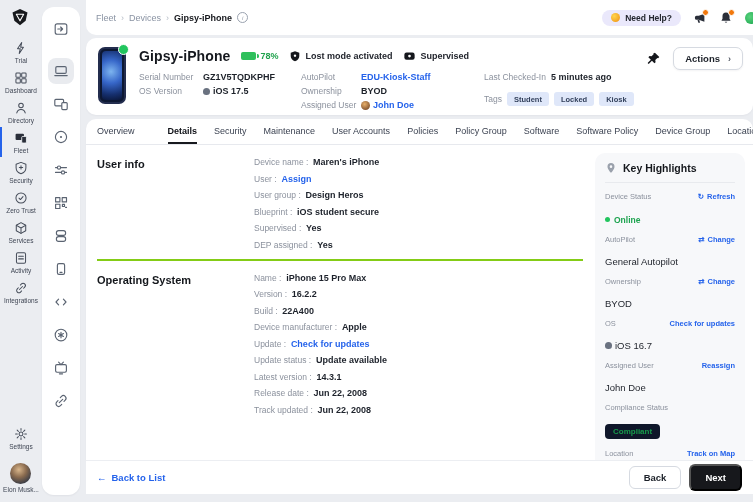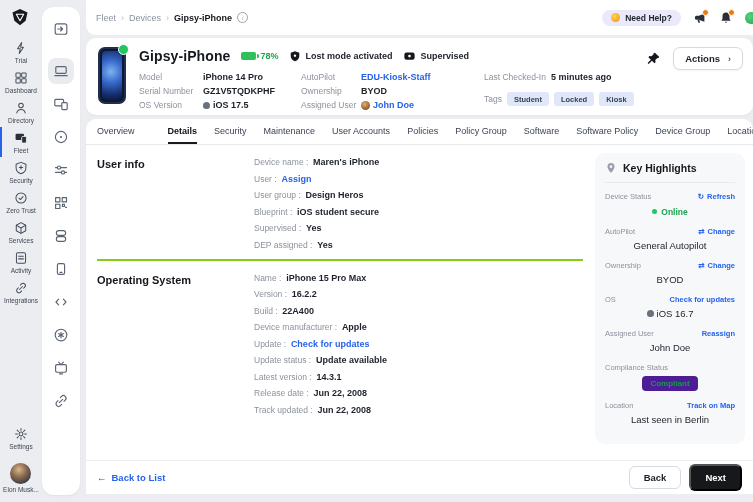--- a/index.html
+++ b/index.html
@@ -95,24 +95,24 @@
 
   
   .kh{width:150px;background:#f7f8fa;border-radius:10px;margin:8px 0 6px;padding:9px 10px;box-sizing:border-box;align-self:flex-start;flex:0 0 auto;}
   .kh-header{display:flex;gap:6px;align-items:center;font-size:10.5px;font-weight:bold;color:#14171c;padding-bottom:8px;border-bottom:1px solid #e8eaee;margin-bottom:9px;}
   .kh-item{margin-bottom:10px;}
   .kh-top{display:flex;justify-content:space-between;align-items:center;font-size:7.5px;min-height:9px;}
   .kh-label{color:#8b919d;}
   .kh-action{color:#2563eb;font-weight:bold;display:flex;gap:3px;align-items:center;cursor:pointer;}
   .kh-action:empty{display:none;}
   .kh-aicon:empty{display:none;}
-  .kh-value{font-size:9.5px;color:#23272f;margin-top:4px;text-align:center;}
+  .kh-value{font-size:9.5px;color:#23272f;margin-top:12px;}
   .kh-value .online{color:#1da34f;font-weight:600;display:inline-flex;align-items:center;font-size:8.5px;}
   .online::before{content:"";width:5px;height:5px;border-radius:50%;background:#22c55e;display:inline-block;margin-right:4px;}
-  .pill{background:#4c1d95;color:#179a4b;font-weight:bold;font-size:8px;padding:3px 8px;border-radius:4px;display:inline-block;}
+  .pill{background:#0f172a;color:#179a4b;font-weight:bold;font-size:8px;padding:3px 8px;border-radius:4px;display:inline-block;}
 
   
   .footer{height:33px;background:#fff;display:flex;align-items:center;padding:0 11px;border-top:1px solid #eceef2;margin-bottom:8px;flex:0 0 auto;}
   .back-link{color:#2563eb;font-weight:bold;font-size:9.5px;display:flex;gap:5px;align-items:center;cursor:pointer;}
   .btn-back{border:1px solid #d6dae1;border-radius:6px;padding:5px 14px;font-size:9.5px;font-weight:600;color:#1c2129;background:#fff;margin-left:auto;cursor:pointer;}
   .btn-next{background:#17181c;color:#fff;border-radius:6px;padding:6px 14px;font-size:9.5px;font-weight:600;margin-left:8px;cursor:pointer;}
 </style>
 </head>
 <body>
 
@@ -405,24 +405,20 @@
           <span class="badge">
             <svg width="13" height="12" viewBox="0 0 14 14">
                 <rect x="1" y="2.8" width="12" height="8.6" rx="2.6" fill="#15171c"></rect>
                 <circle cx="7" cy="7.1" r="1.6" fill="#fff"></circle>
               </svg>
             <span>Supervised</span>
           </span>
         </div>
         <div class="hc-row2">
           <div class="fcol c1">
-            <div class="frow">
-                <span class="flabel">Model</span>
-                <span class="fvalue">iPhone 14 Pro</span>
-              </div>
             <div class="frow">
                 <span class="flabel">Serial Number</span>
                 <span class="fvalue">GZ1V5TQDKPHF</span>
               </div>
             <div class="frow">
                 <span class="flabel">OS Version</span>
                 <span class="fvalue with-apple">iOS 17.5</span>
               </div>
           </div>
           <div class="fcol c2">

